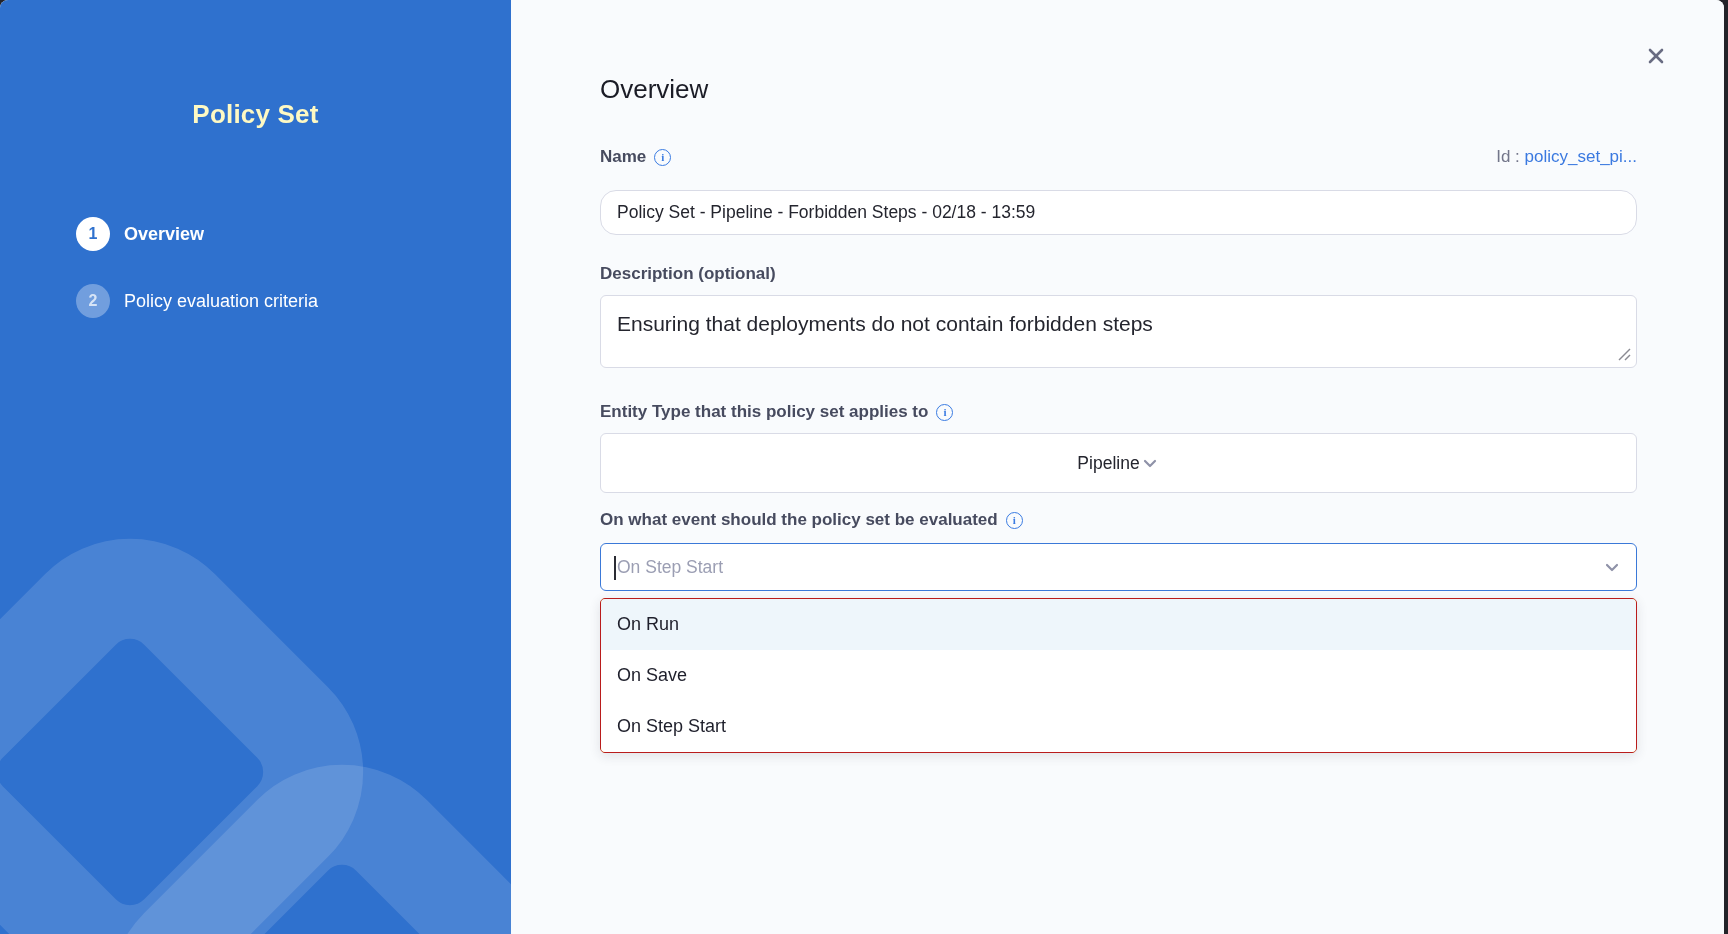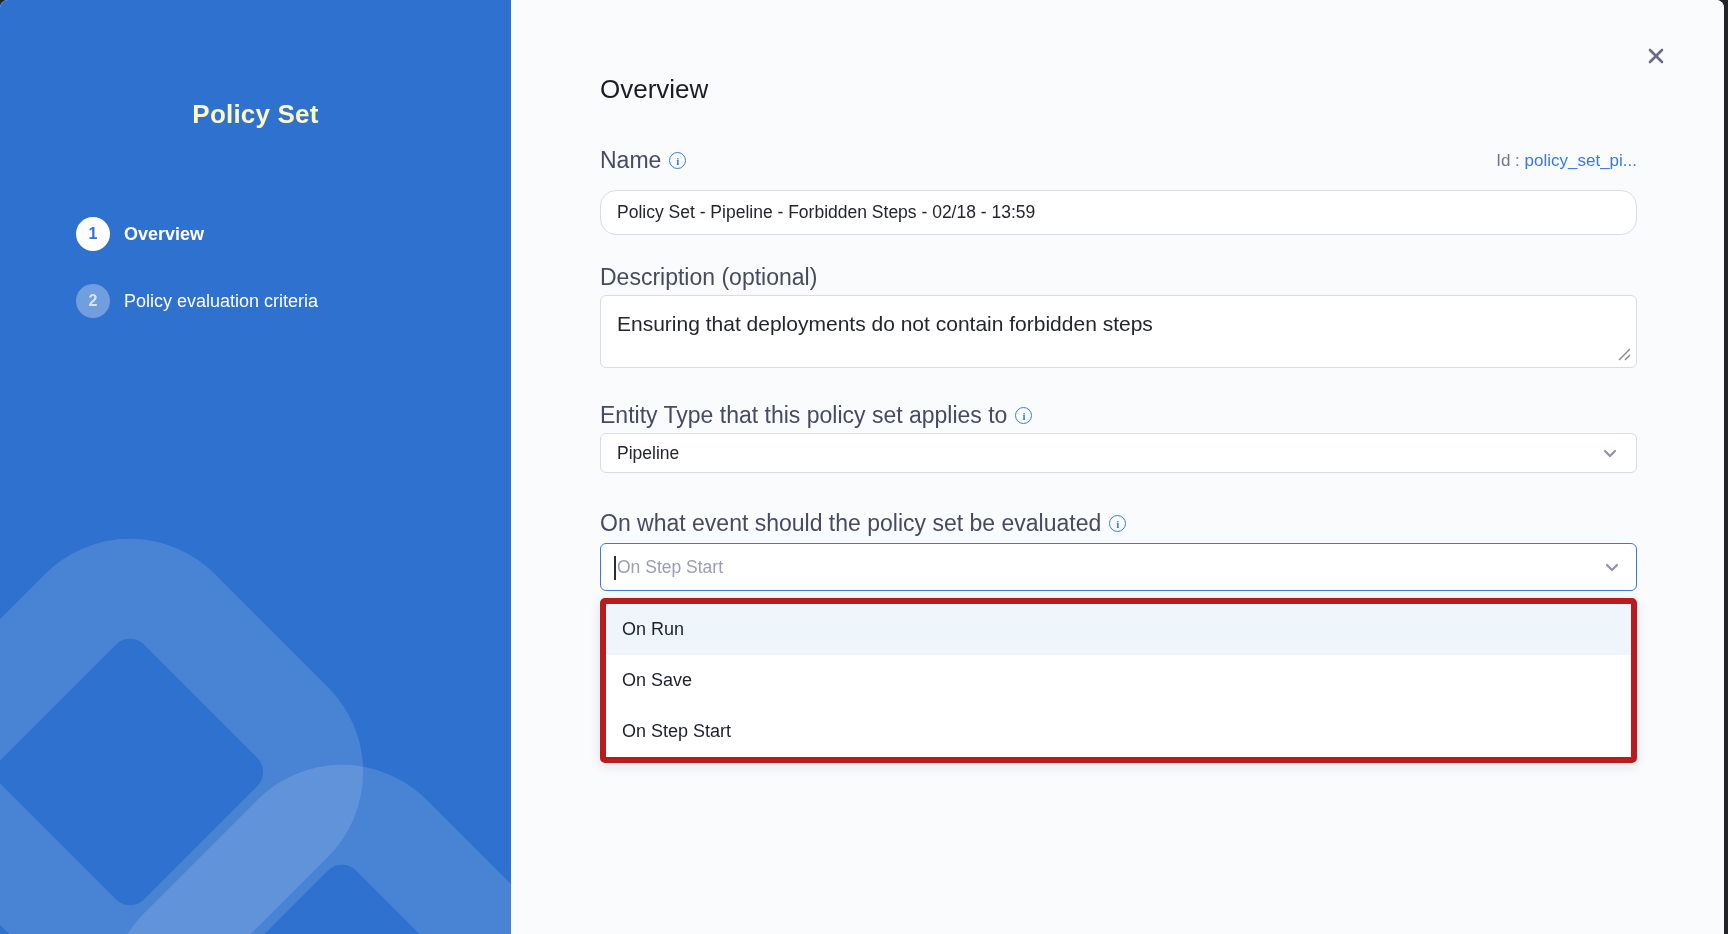--- a/index.html
+++ b/index.html
@@ -48,21 +48,21 @@
   
   .main { position:relative; flex:1 1 auto; background:#f9fbfd; }
   .close-btn {
     position:absolute; top:42px; right:54px; width:28px; height:28px;
     display:flex; align-items:center; justify-content:center; cursor:pointer;
   }
   .block { position:absolute; left:89px; width:1037px; }
   .page-heading { top:74px; font-size:26px; font-weight:500; color:#1b1c26; }
 
   .label-row { display:flex; align-items:center; }
-  .field-label { font-size:23px; font-weight:400; color:#474b5f; }
+  .field-label { font-size:17px; font-weight:700; color:#474b5f; }
   .info-icon {
     display:inline-flex; align-items:center; justify-content:center;
     width:17px; height:17px; border:1.5px solid #3a7be2; border-radius:50%;
     color:#3a7be2; font-size:11px; font-weight:700; margin-left:8px;
     font-family:"Liberation Serif", serif; cursor:pointer;
   }
   .name-row { top:147px; justify-content:space-between; }
   .id-wrap { font-size:17px; }
   .id-label { color:#73768a; }
   .id-link { color:#3a79e0; cursor:pointer; }
@@ -80,42 +80,42 @@
   .desc-textarea {
     width:1037px; height:73px; background:#ffffff;
     border:1px solid #d9dbe6; border-radius:6px; resize:none; outline:none;
     font-family:"Liberation Sans", sans-serif;
     font-size:21px; color:#24252e; padding:13px 16px; line-height:1.4;
   }
   .resize-handle { position:absolute; right:5px; bottom:6px; pointer-events:none; }
 
   .entity-label { top:402px; }
   .select-box {
-    top:433px; height:40px; background:#ffffff;
+    top:433px; height:60px; background:#ffffff;
     border:1px solid #d9dbe6; border-radius:6px;
     display:flex; align-items:center; padding:0 16px; cursor:pointer;
-    font-size:17.5px; color:#24252e; justify-content:space-between;
+    font-size:17.5px; color:#24252e; justify-content:center;
   }
   .event-label { top:510px; }
   .event-input-wrap {
     top:543px; height:48px; background:#ffffff;
     border:1.5px solid #3b79d8; border-radius:6px;
     display:flex; align-items:center; position:absolute; overflow:hidden;
   }
   .event-input {
     flex:1 1 auto; height:100%; border:none; outline:none; background:transparent;
     font-family:"Liberation Sans", sans-serif; font-size:17.5px; color:#24252e;
     padding:0 0 0 16px;
   }
   .event-input::placeholder { color:#9b9eb3; opacity:1; }
   .caret { position:absolute; left:13px; top:12px; width:1.5px; height:24px; background:#2b2c34; }
   .chev-wrap { display:flex; align-items:center; padding:0 14px 0 8px; flex:0 0 auto; }
 
   .dropdown-menu {
-    top:598px; background:#eab308; border:6px solid #b91c1c; border-radius:5px;
+    top:598px; background:#eab308; border:1px solid #b91c1c; border-radius:5px;
     box-shadow:0 3px 12px rgba(40,41,61,0.12); overflow:hidden;
   }
   .option {
     height:51px; display:flex; align-items:center; padding-left:16px;
     font-size:18px; color:#1e1f2b; cursor:pointer; background:#ffffff;
   }
   .option.highlighted { background:#eef6fb; }
 </style>
 </head>
 <body>

